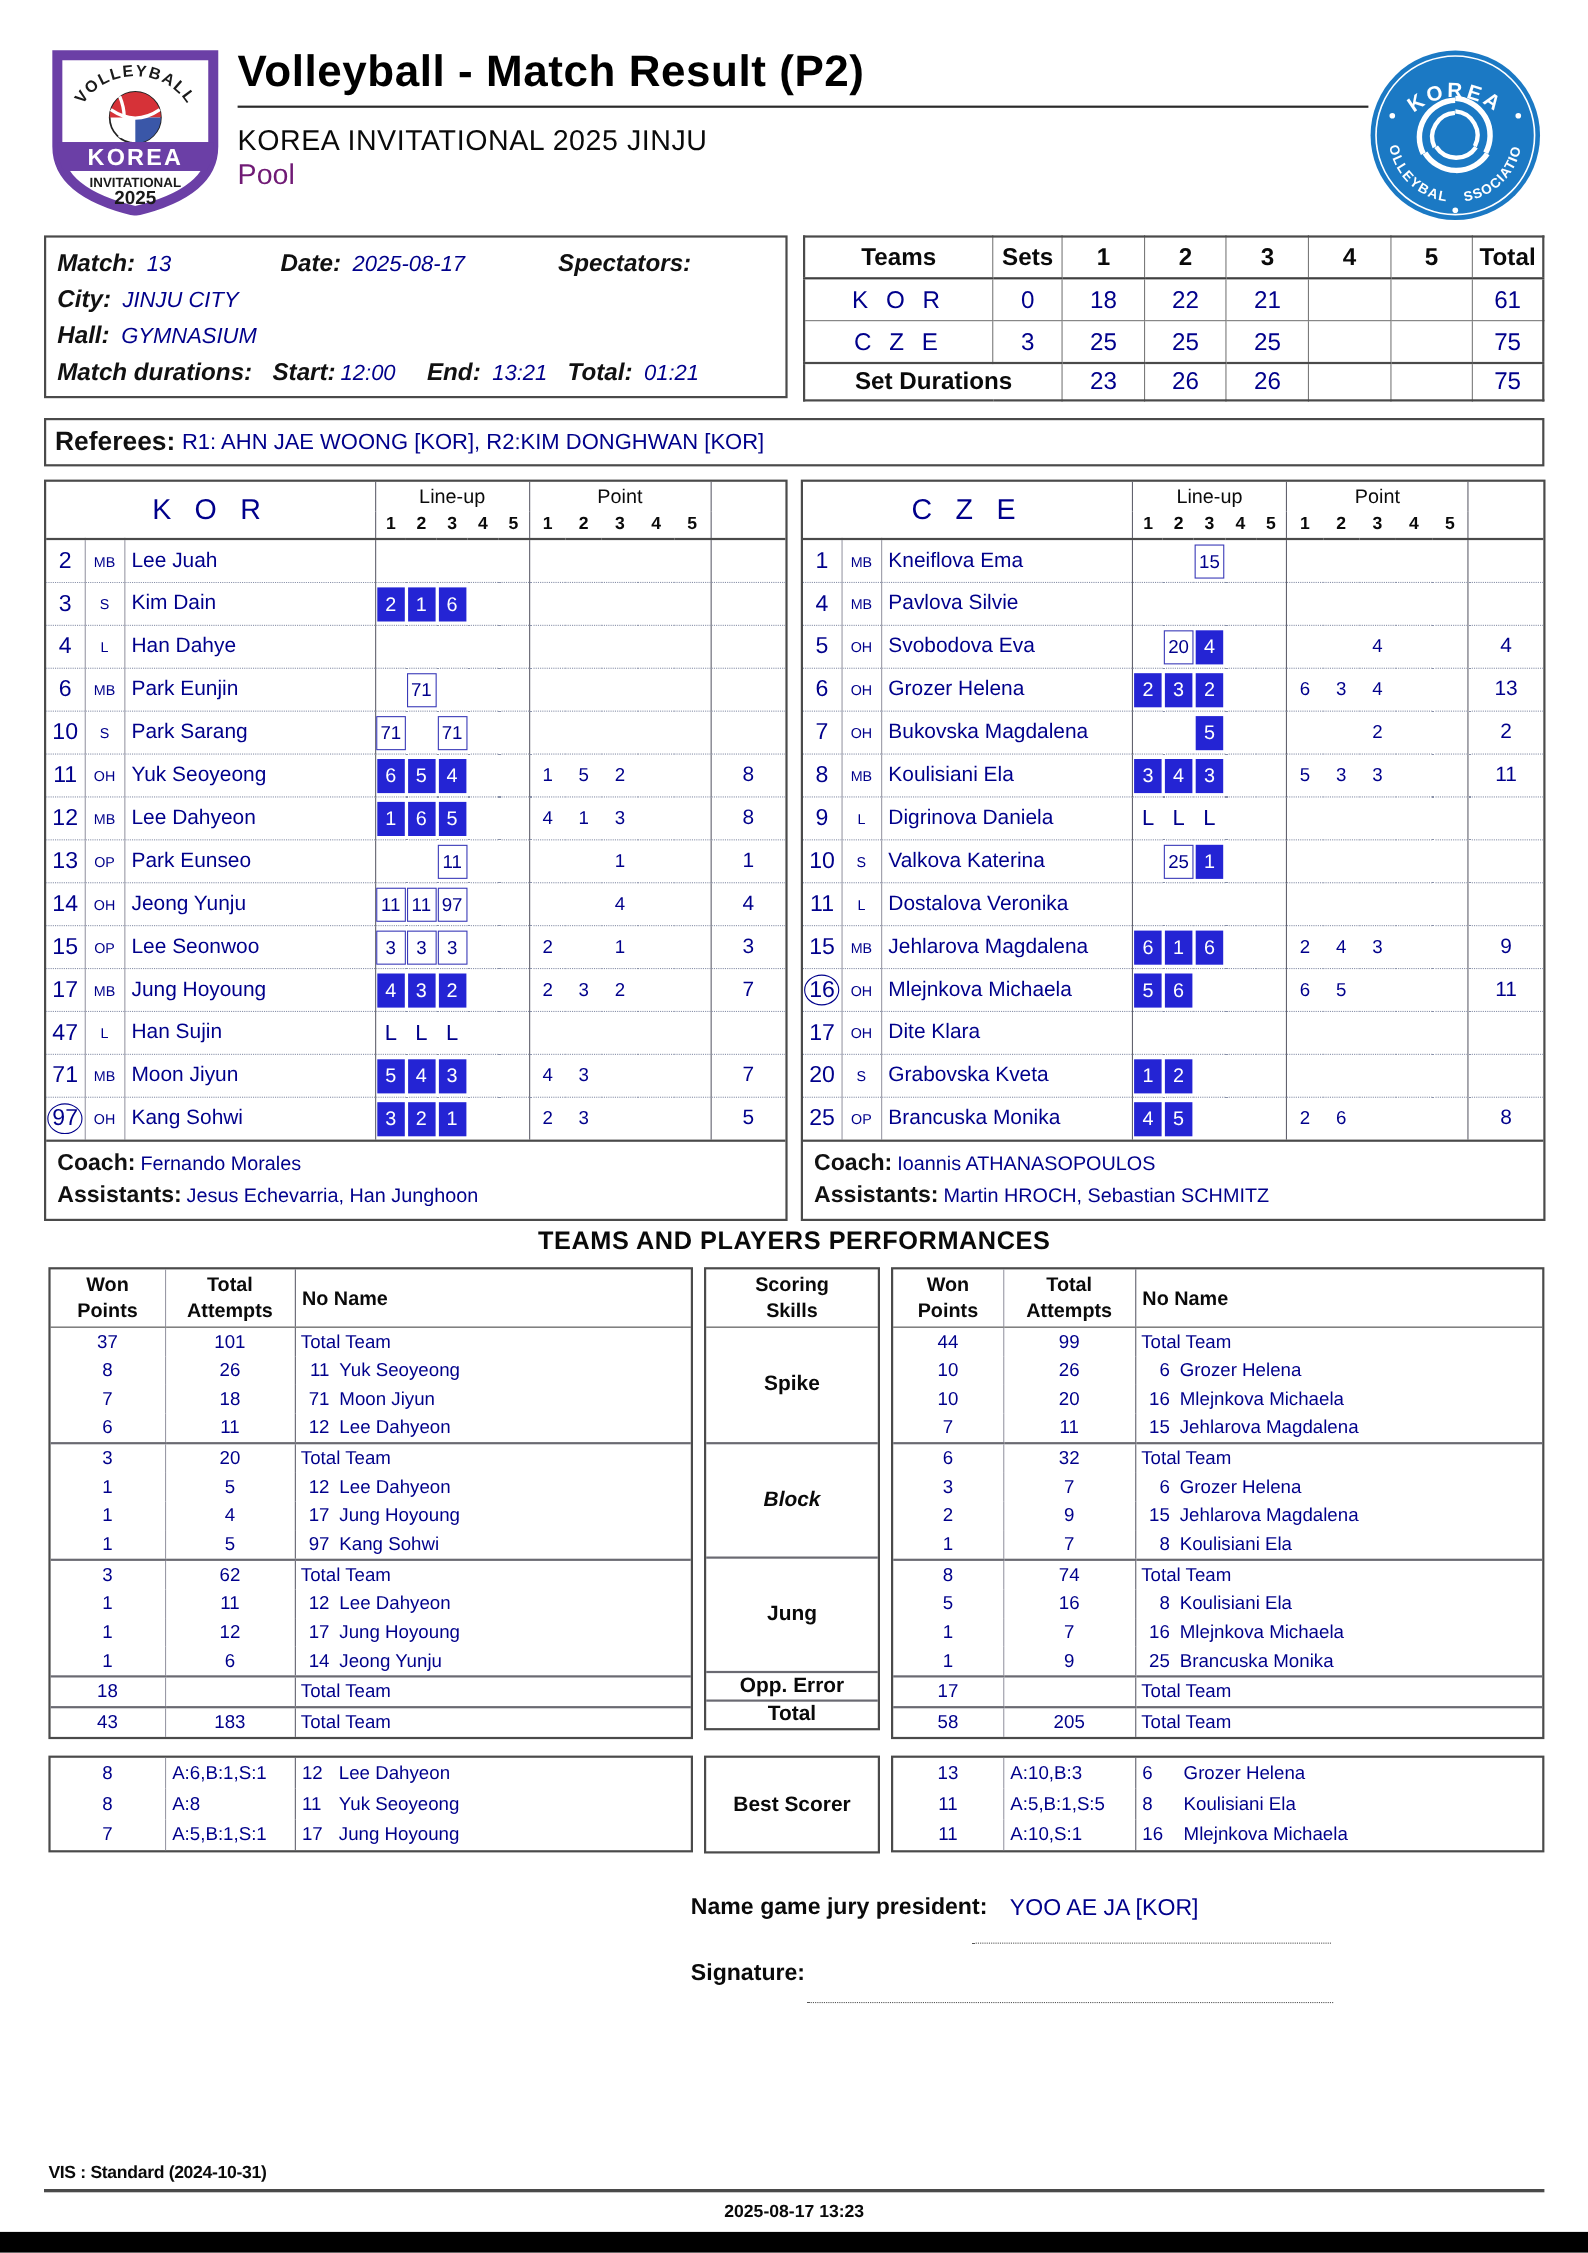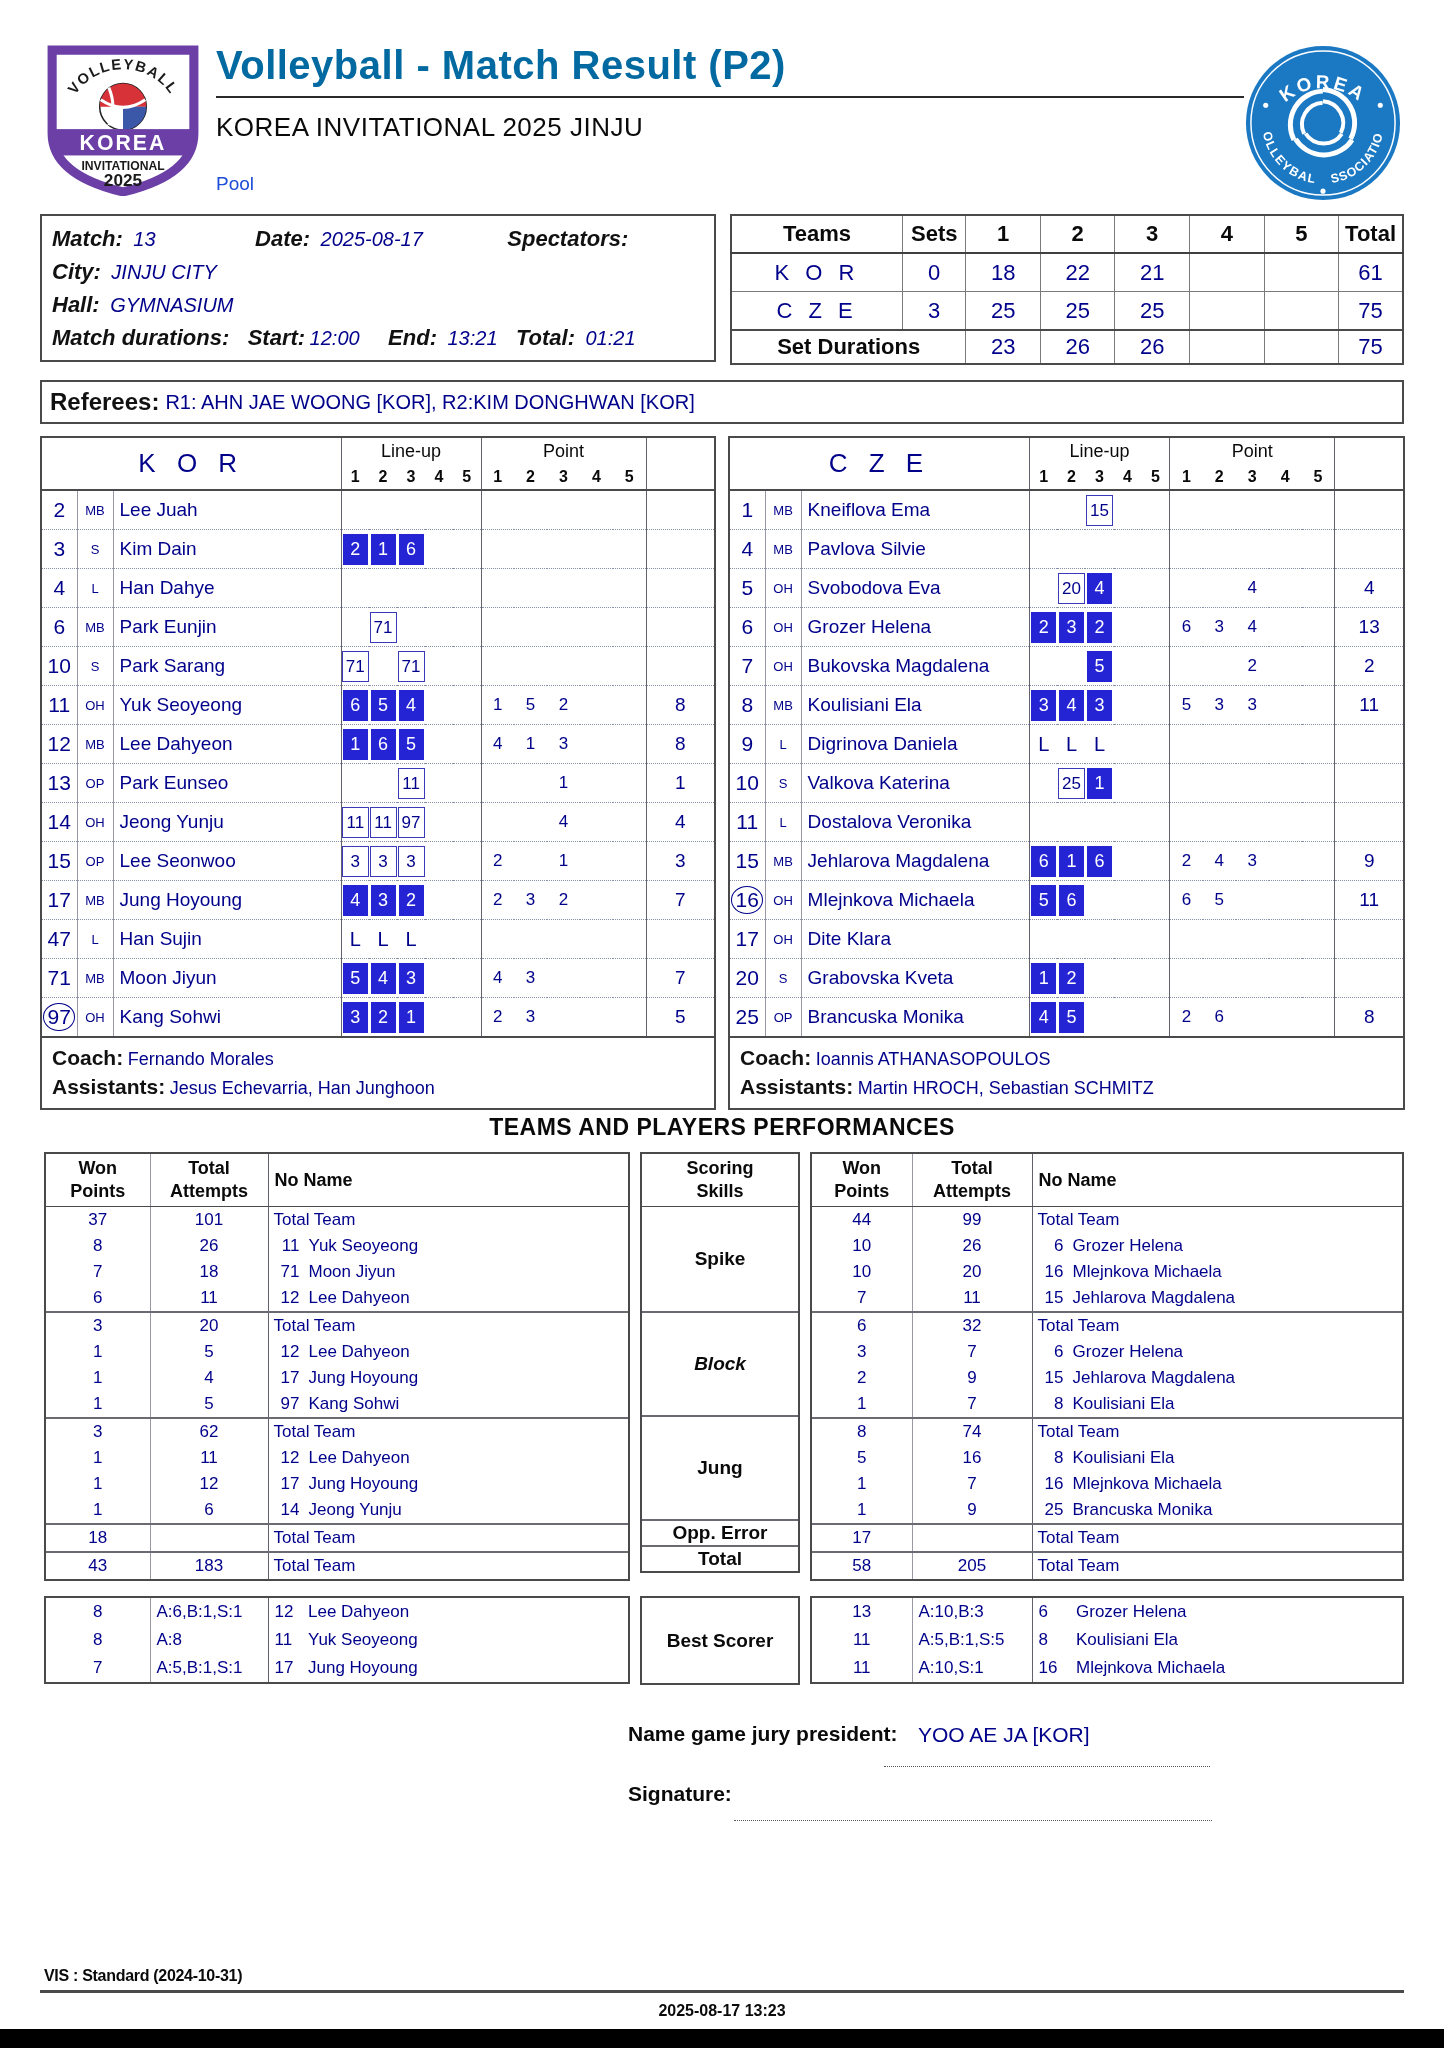--- a/index.html
+++ b/index.html
@@ -6,24 +6,24 @@
   body{width:1444px;height:2048px;background:#ffffff;font-family:"Liberation Sans",sans-serif;position:relative;overflow:hidden;color:#111;}
   #page{position:relative;width:1444px;height:2048px;background:#fff;}
 
   .lbl{color:#111;font-weight:bold;}
   .val{color:#00008b;}
 
   
   #hdr{position:absolute;left:40px;top:42px;width:1364px;height:162px;}
   #hdr-logo-left{position:absolute;left:2px;top:2px;width:162px;height:152px;}
   #hdr-titles{position:absolute;left:176px;top:0;width:1028px;}
-  #page-title{font-size:40px;font-weight:bold;color:#0369a1;letter-spacing:0.5px;line-height:46px;}
+  #page-title{font-size:40px;font-weight:bold;color:#000000;letter-spacing:0.5px;line-height:46px;}
   #title-rule{border-top:2.5px solid #2a2a2a;margin-top:8px;width:100%;}
   #competition{font-size:26px;color:#0a0a0a;margin-top:14px;letter-spacing:0.5px;}
-  #pool{font-size:19px;color:#1d4ed8;margin-top:30px;}
+  #pool{font-size:26px;color:#701a75;margin-top:0;}
   #hdr-logo-right{position:absolute;right:2px;top:2px;width:158px;height:158px;}
 
   
   #info-row{position:absolute;left:40px;top:214px;width:1364px;height:148px;}
   #info-box{position:absolute;left:0;top:0;width:676px;height:148px;border:2px solid #4a4a4a;box-sizing:border-box;padding:6px 10px 4px 10px;}
   .mi-line{height:33px;line-height:33px;white-space:nowrap;font-style:italic;}
   .mi-line .lbl{font-size:22px;}
   .mi-line .val{font-size:20px;}
   .ml6{margin-left:6px;} .mr95{margin-right:95px;} .mr80{margin-right:80px;}
   .mr24{margin-right:24px;} .mr14{margin-right:14px;}

